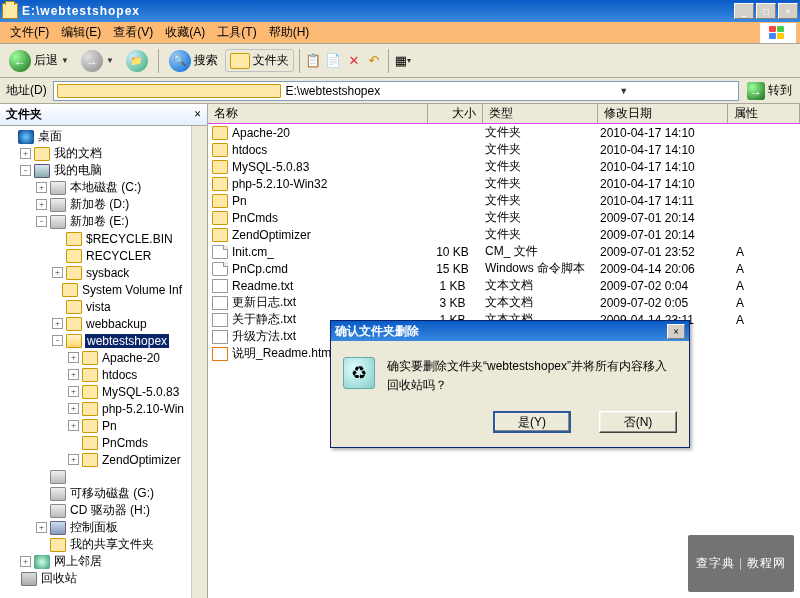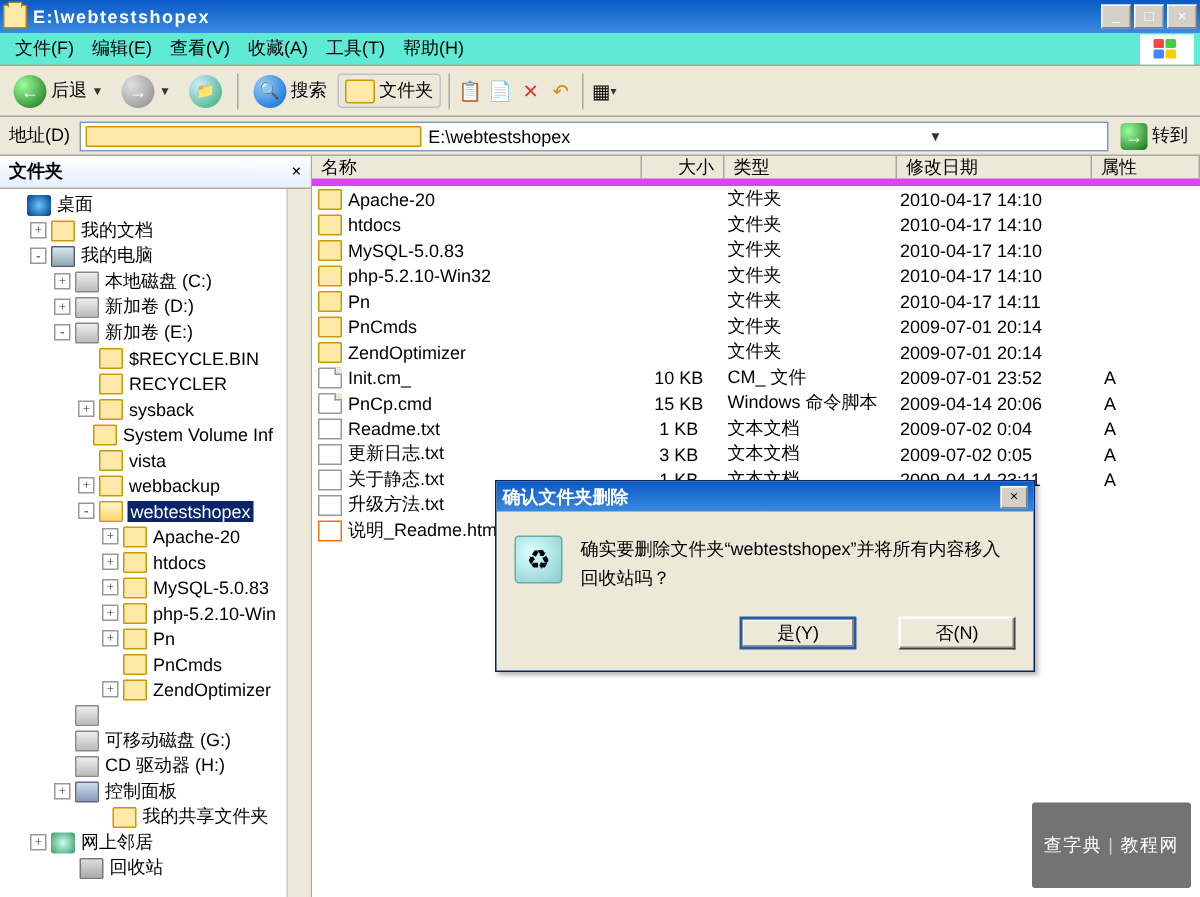--- a/index.html
+++ b/index.html
@@ -7,21 +7,21 @@
 
 
 .titlebar { background: linear-gradient(#0a5ac6,#3a8ae0); height: 22px; display: flex; align-items: center; padding: 0 2px; color: #fff; }
 .titlebar .icon { width: 16px; height: 16px; margin-right: 4px; background:#ffe9a8; border:1px solid #b8860b; border-radius:1px; display:inline-block; position:relative;}
 .titlebar .icon:before{content:"";position:absolute;top:-3px;left:2px;width:8px;height:3px;background:#ffe9a8;border:1px solid #b8860b;border-bottom:none;border-radius:1px 1px 0 0;}
 .titlebar .title { flex: 1; font-weight: bold; letter-spacing: 1px;}
 .tb-btns { display: flex; gap: 2px; }
 .tb-btn { width: 20px; height: 16px; background: #d4d0c8; border: 1px solid #808080; border-top-color:#fff; border-left-color:#fff; display:flex;align-items:center;justify-content:center;font-family:Tahoma;font-size:10px;font-weight:bold;}
 
 
-.menubar { height: 22px; display:flex; align-items:center; padding: 0 4px; border-bottom:1px solid #aca899; background:#5eead4;}
+.menubar { height: 22px; display:flex; align-items:center; padding: 0 4px; border-bottom:1px solid #aca899; background:#fdba74;}
 .menubar span { padding: 2px 6px; }
 .menubar .logo { margin-left:auto; width:36px; height:20px; background:#fff; display:flex;align-items:center;justify-content:center;}
 .winflag{width:18px;height:14px;position:relative;}
 .winflag:before{content:"";position:absolute;width:7px;height:6px;background:#f44;left:0;top:0;border-radius:1px;}
 .winflag:after{content:"";position:absolute;width:7px;height:6px;background:#4c4;left:8px;top:0;border-radius:1px;}
 .winflag i:before{content:"";position:absolute;width:7px;height:6px;background:#48f;left:0;top:7px;border-radius:1px;}
 .winflag i:after{content:"";position:absolute;width:7px;height:6px;background:#fc0;left:8px;top:7px;border-radius:1px;}
 
 
 .toolbar { height: 34px; display:flex; align-items:center; padding: 0 4px; gap:2px; border-bottom:1px solid #aca899;}
@@ -66,21 +66,21 @@
 .tree-row .ticon2.comp{background:linear-gradient(#dde8f4,#8aa);border:1px solid #557;border-radius:1px;}
 .tree-row .ticon2.net{background:radial-gradient(circle,#cfe,#396);border-radius:2px;}
 .tree-row .ticon2.bin{background:linear-gradient(#ddd,#aaa);border:1px solid #777;border-radius:1px;}
 .tree-row .ticon2.panel{background:linear-gradient(#cde,#89b);border:1px solid #668;border-radius:1px;}
 .tree-row.selected .label{background:#0a246a;color:#fff;padding:0 2px;}
 .tree-row .label{padding:0 1px;}
 .tree-scroll{width:16px;background:#ece9d8;border-left:1px solid #ccc;}
 
 
 .right-panel{flex:1;background:#fff;display:flex;flex-direction:column;position:relative;}
-.list-header{height:20px;display:flex;background:#ece9d8;border-bottom:5px solid #d946ef;}
+.list-header{height:20px;display:flex;background:#ece9d8;border-bottom:1px solid #d946ef;}
 .list-header div{border-right:1px solid #aca899;padding:2px 6px;display:flex;align-items:center;}
 .lh-name{width:220px;}
 .lh-size{width:55px;justify-content:flex-end;}
 .lh-type{width:115px;}
 .lh-date{width:130px;}
 .lh-attr{flex:1;}
 .list-body{flex:1;overflow:hidden;}
 .list-row{display:flex;height:17px;align-items:center;}
 .list-row .c-name{width:220px;padding-left:4px;display:flex;align-items:center;gap:4px;}
 .list-row .c-size{width:55px;text-align:center;padding-right:6px;}
@@ -299,31 +299,31 @@
           <div class="tree-row" style="padding-left: 36px;">
             <span class="pm empty"></span>
             <span class="ticon2 drive"></span>
             <span class="label">CD 驱动器 (H:)</span>
           </div>
           <div class="tree-row" style="padding-left: 36px;">
             <span class="pm">+</span>
             <span class="ticon2 panel"></span>
             <span class="label">控制面板</span>
           </div>
-          <div class="tree-row" style="padding-left: 36px; margin-left: 25px;">
+          <div class="tree-row" style="padding-left: 36px;">
             <span class="pm empty"></span>
             <span class="ticon2 folder"></span>
             <span class="label">我的共享文件夹</span>
           </div>
           <div class="tree-row" style="padding-left: 20px;">
             <span class="pm">+</span>
             <span class="ticon2 net"></span>
             <span class="label">网上邻居</span>
           </div>
-          <div class="tree-row" style="padding-left: 7px; margin-left: 32px;">
+          <div class="tree-row" style="padding-left: 7px;">
             <span class="pm empty"></span>
             <span class="ticon2 bin"></span>
             <span class="label">回收站</span>
           </div>
         </div>
     <div class="tree-scroll"></div>
     </div>
   </div>
 
   <div class="right-panel">

